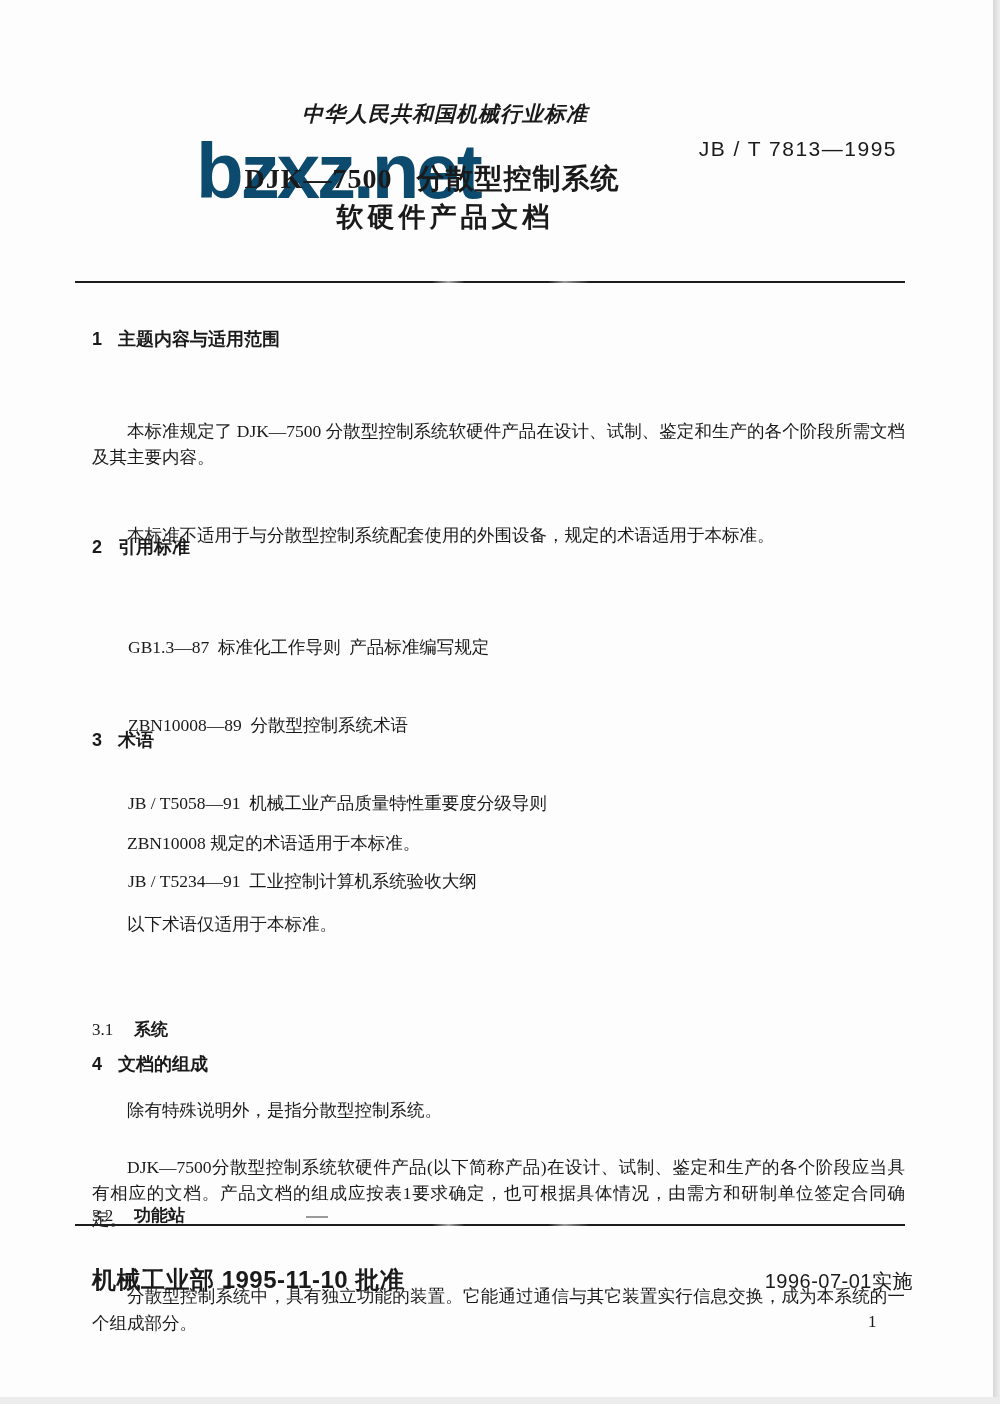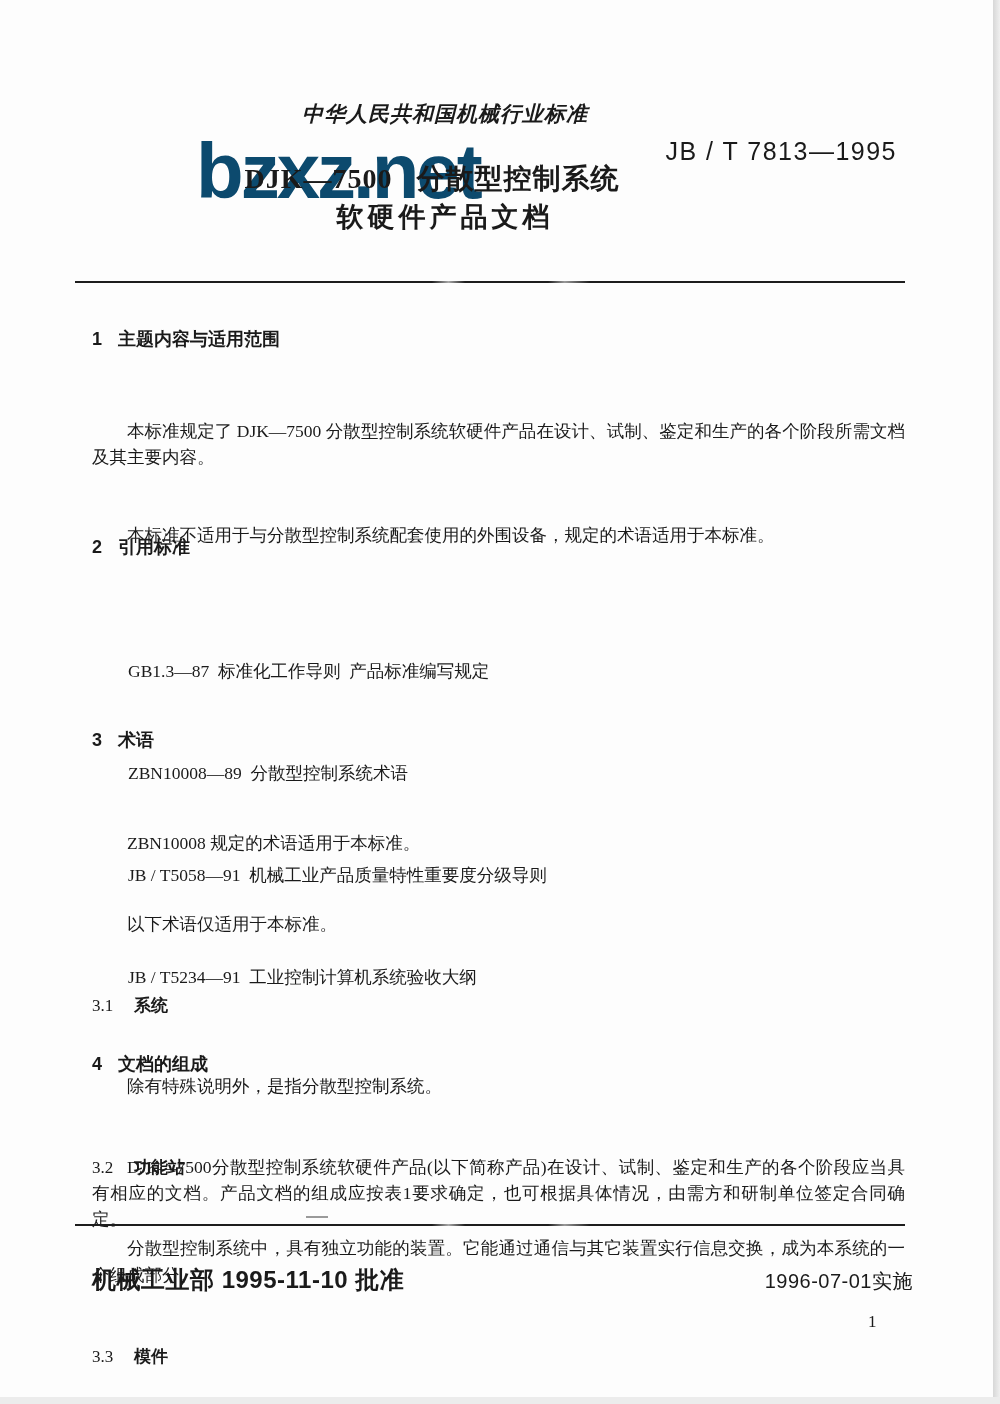--- a/index.html
+++ b/index.html
@@ -42,21 +42,21 @@
     font-family: "Liberation Sans", sans-serif;
     font-weight: bold;
     font-size: 21px;
     letter-spacing: 1px;
     white-space: pre-wrap;
     font-style: italic;
   }
   .std-code {
     top: 137px; right: 103px;
     font-family: "Liberation Sans", sans-serif;
-    font-size: 25px;
+    font-size: 21px;
     letter-spacing: 1.5px;
     white-space: pre-wrap;
   }
   .title-1 {
     left: 62px; top: 160px; width: 740px;
     text-align: center;
     font-weight: bold;
     font-size: 28px;
     letter-spacing: 1px;
     white-space: pre-wrap;
@@ -93,26 +93,27 @@
   .sec-heading .sec-num { width: 26px; flex: none; }
   .sec-body {
     left: 92px; width: 813px;
     font-size: 17.5px;
     text-align: justify;
     white-space: pre-wrap;
   }
   .lh28 { line-height: 26px; }
   .lh27 { line-height: 27px; }
   .para { text-indent: 2em; }
-  .ref-line { padding-left: 36px; margin-top: 24px; }
+  .ref-line { padding-left: 36px; }
   .sub-heading {
     display: flex;
     font-family: "Liberation Sans", sans-serif;
     font-weight: bold;
     font-size: 17px;
+    margin-top: 24px;
   }
   .sub-heading .sub-num { width: 42px; flex: none; font-family: "Liberation Serif", serif; font-weight: normal; }
   
   .footer-left {
     left: 92px; top: 1264px;
     font-family: "Liberation Sans", sans-serif;
     font-weight: bold;
     font-size: 24px;
     letter-spacing: 0.5px;
     white-space: pre-wrap;

